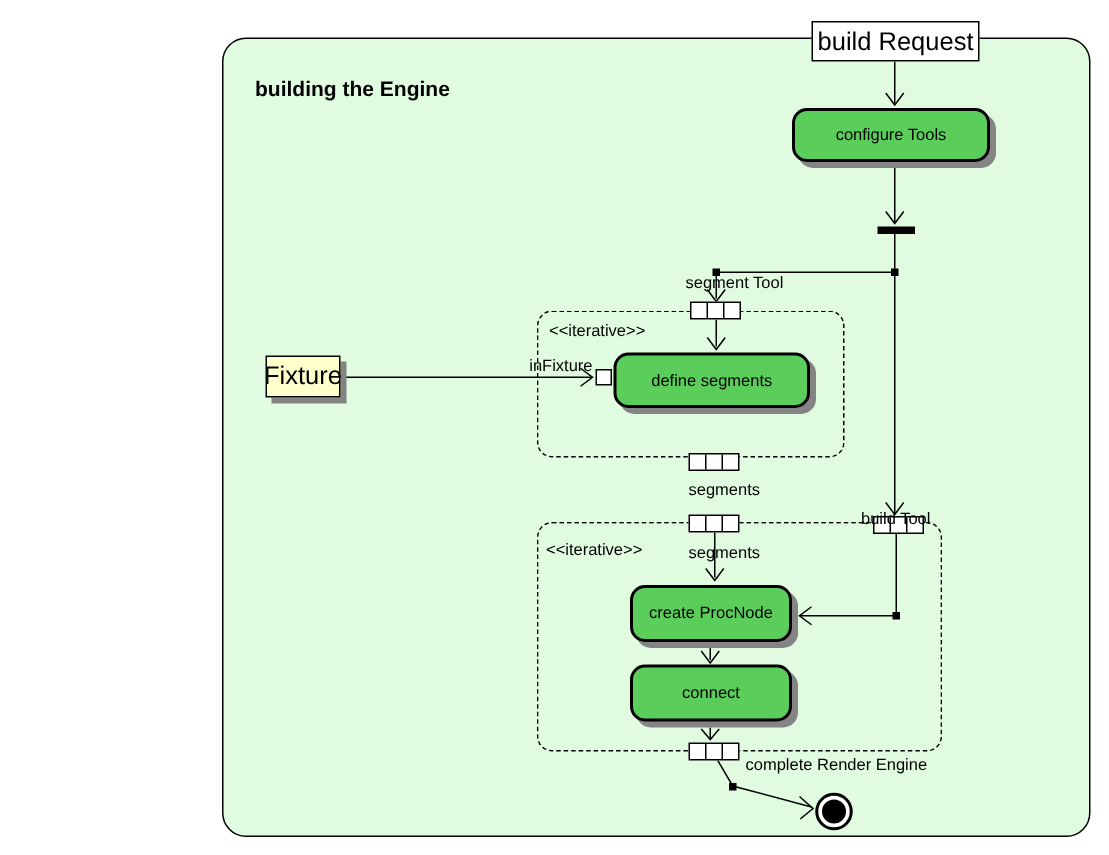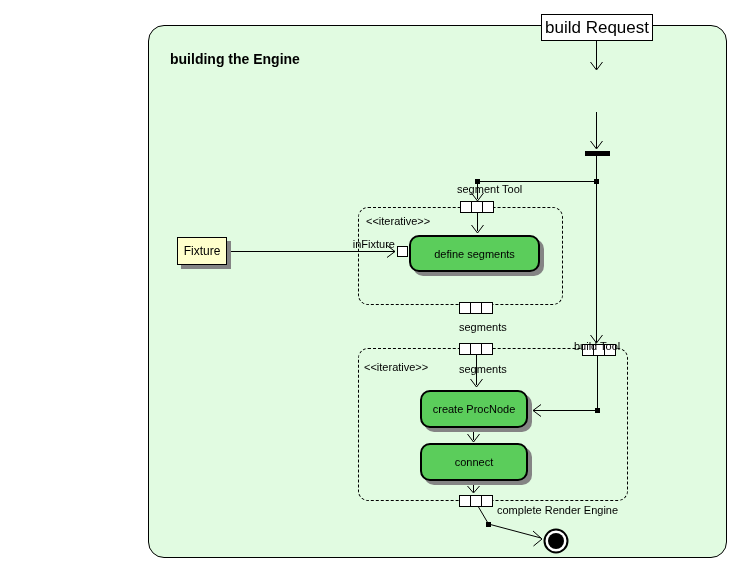--- a/index.html
+++ b/index.html
@@ -12,21 +12,21 @@
   .lbl{position:absolute;font-size:11px;line-height:12px;white-space:nowrap;z-index:3;}
   .lbl.bold{font-weight:bold;font-size:14px;}
   .lbl.right{text-align:right;}
   .action{position:absolute;box-sizing:border-box;background:var(--action-fill,#5BCD5B);
           border:2px solid #000;border-radius:10px;box-shadow:4px 4px 0 var(--shadow,#848484);
           display:flex;align-items:center;justify-content:center;font-size:11px;z-index:3;}
   .plain{position:absolute;box-sizing:border-box;background:#fff;border:1.5px solid #000;
          display:flex;align-items:center;justify-content:center;font-size:17px;z-index:4;}
   .obj{position:absolute;box-sizing:border-box;background:var(--object-fill,#FFFFCC);
        border:1.5px solid #000;box-shadow:4px 4px 0 var(--shadow,#848484);
-       display:flex;align-items:center;justify-content:center;font-size:12px;z-index:3;}
+       display:flex;align-items:center;justify-content:center;font-size:17px;z-index:3;}
   .pin3{position:absolute;box-sizing:border-box;width:34px;height:12px;background:#fff;
         border:1px solid #000;display:flex;z-index:3;}
   .pin3 i{flex:1;border-left:1px solid #000;}
   .pin3 i:first-child{border-left:none;}
   .sqpin{position:absolute;box-sizing:border-box;width:11px;height:11px;background:#fff;
          border:1px solid #000;z-index:3;}
 </style>
 </head>
 <body>
 
@@ -83,20 +83,21 @@
     <g>
       <circle cx="556" cy="541" r="11.5" fill="#fff" stroke="#000" stroke-width="2"></circle>
       <circle cx="556" cy="541" r="8" fill="#000" stroke="none"></circle>
     </g>
   </svg>
 
   <div class="lbl bold" style="left:170px;top:53px;">building the Engine</div>
 
   <div class="plain" style="left:541px;top:14px;width:112px;height:27px;">build Request</div>
 
+  <div class="action" style="left:528px;top:72px;width:132px;height:36px;">configure Tools</div>
 
   <div class="obj" style="left:177px;top:237px;width:50px;height:28px;">Fixture</div>
 
   <div class="action" style="left:409px;top:235px;width:131px;height:37px;">define segments</div>
 
   <div class="action" style="left:420px;top:390px;width:108px;height:38px;">create ProcNode</div>
 
   <div class="action" style="left:420px;top:443px;width:108px;height:38px;">connect</div>
 
   <div class="pin3" style="left:460px;top:201px;">

